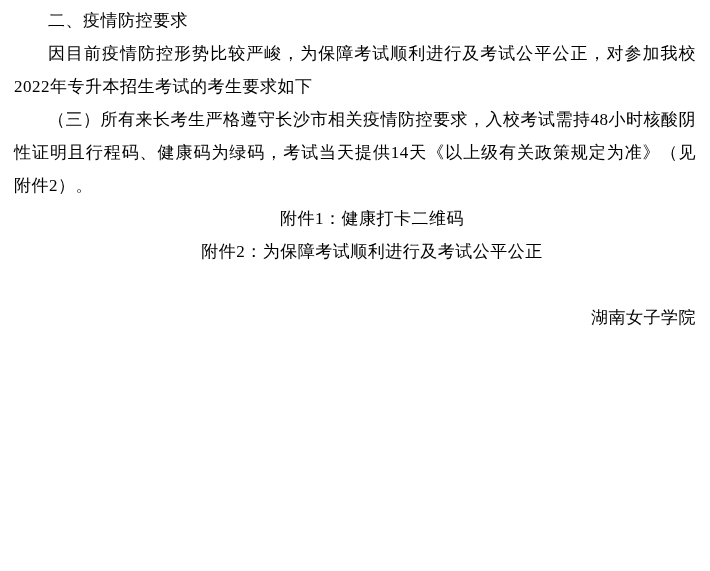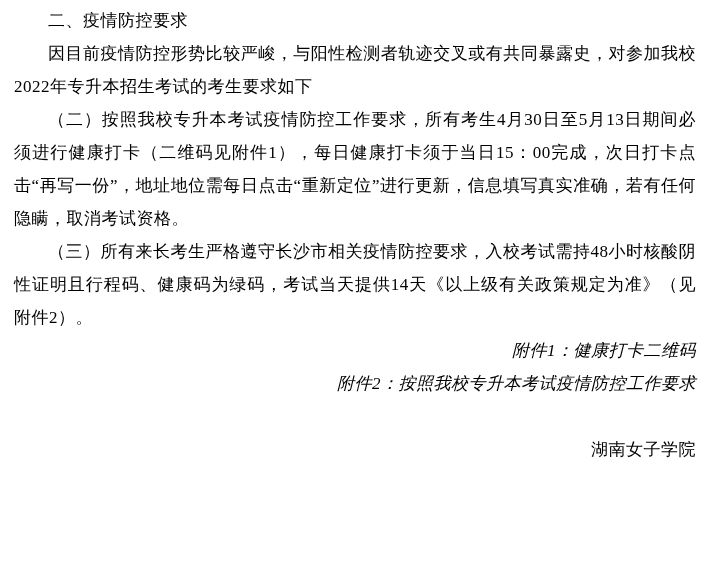--- a/index.html
+++ b/index.html
@@ -22,50 +22,48 @@
   }
   .para {
     margin: 0;
     text-indent: 2em;
     text-align: justify;
     letter-spacing: 0.5px;
   }
   .attachment {
     margin: 0;
     text-indent: 2em;
-    text-align: right;
+    text-align: center;
     letter-spacing: 0.5px;
-    font-style: italic;
   }
   .footer {
     margin-top: 33px;
     text-align: right;
     letter-spacing: 0.5px;
   }
   .footer .line {
     margin: 0;
   }
 </style>
 </head>
 <body>
 
 <div class="page">
 
   <p class="para">二、疫情防控要求</p>
 
-  <p class="para">因目前疫情防控形势比较严峻，与阳性检测者轨迹交叉或有共同暴露史，对参加我校2022年专升本招生考试的考生要求如下</p>
+  <p class="para">因目前疫情防控形势比较严峻，为保障考试顺利进行及考试公平公正，对参加我校2022年专升本招生考试的考生要求如下</p>
 
 
-  <p class="para">（二）按照我校专升本考试疫情防控工作要求，所有考生4月30日至5月13日期间必须进行健康打卡（二维码见附件1），每日健康打卡须于当日15：00完成，次日打卡点击“再写一份”，地址地位需每日点击“重新定位”进行更新，信息填写真实准确，若有任何隐瞒，取消考试资格。</p>
 
   <p class="para">（三）所有来长考生严格遵守长沙市相关疫情防控要求，入校考试需持48小时核酸阴性证明且行程码、健康码为绿码，考试当天提供14天《以上级有关政策规定为准》（见附件2）。</p>
 
 
   <p class="attachment">附件1：健康打卡二维码</p>
 
-  <p class="attachment">附件2：按照我校专升本考试疫情防控工作要求</p>
+  <p class="attachment">附件2：为保障考试顺利进行及考试公平公正</p>
 
   <div class="footer">
     <p class="line">湖南女子学院</p>
 
   </div>
 
 </div>
 
 </body></html>

